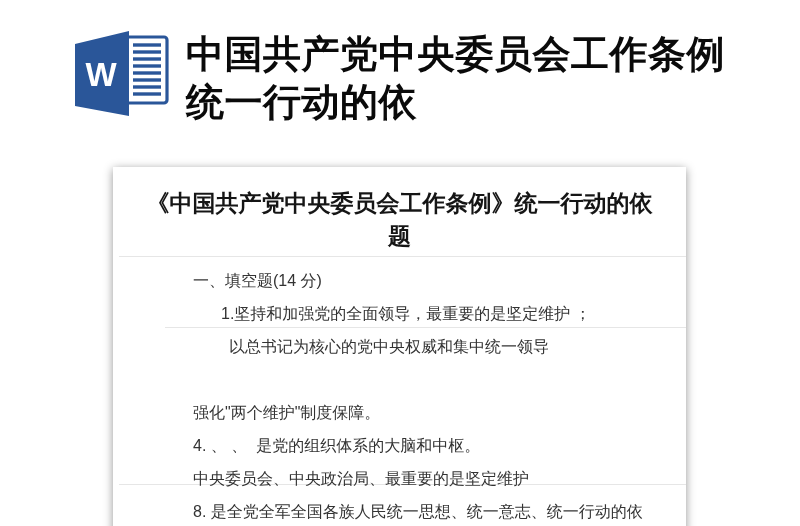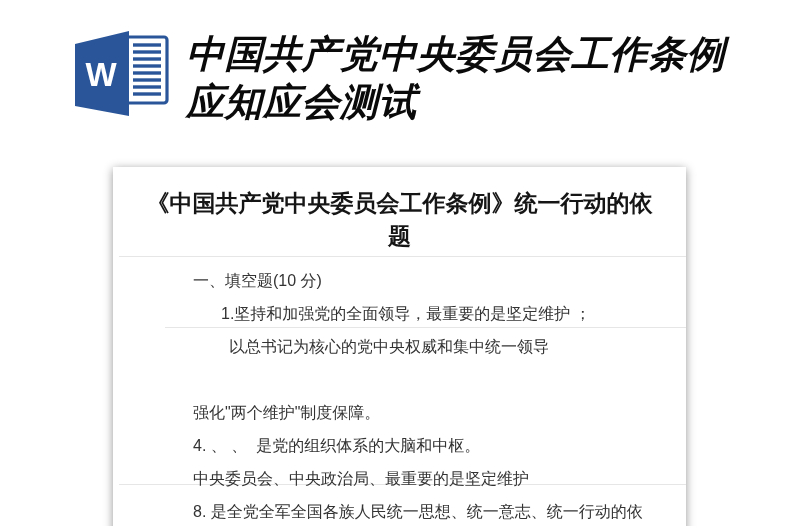--- a/index.html
+++ b/index.html
@@ -10,21 +10,21 @@
     overflow: hidden;
     font-family: "Liberation Sans", sans-serif;
   }
 
   
   .header { position: absolute; left: 0; top: 0; width: 800px; height: 150px; background: #ffffff; }
   .word-icon { position: absolute; left: 74px; top: 26px; width: 96px; height: 94px; }
   .header-title {
     position: absolute; left: 186px; top: 30px; width: 580px;
     font-size: 38px; font-weight: 700; color: #0a0a0a;
-    line-height: 48px; letter-spacing: 0.5px; font-style: italic;
+    line-height: 48px; letter-spacing: 0.5px;
   }
   .header-title .t-line { white-space: pre; }
 
   
   .doc-page {
     position: absolute; left: 113px; top: 167px; width: 573px; height: 380px;
     background: #ffffff;
     box-shadow: 0 2px 9px rgba(0,0,0,0.42);
   }
   .doc-title {
@@ -77,36 +77,36 @@
         <line x1="59" y1="68" x2="87" y2="68"></line>
       </g>
 
       <polygon points="1,18 55,5 55,90 1,80" fill="#2a5699"></polygon>
       <text x="27" y="60" text-anchor="middle" font-size="33" font-weight="bold" font-family="Liberation Sans, sans-serif" fill="#ffffff">W</text>
     </svg>
   </div>
 
   <div class="header-title">
     <div class="t-line">中国共产党中央委员会工作条例</div>
-    <div class="t-line">应知应会测试</div>
+    <div class="t-line">统一行动的依</div>
   </div>
 </div>
 
 <div class="doc-page">
 
   <div class="doc-title">
     <div class="t-line">《中国共产党中央委员会工作条例》统一行动的依</div>
     <div class="t-line">题</div>
   </div>
 
   <div class="sep sep-1"></div>
   <div class="sep sep-2"></div>
   <div class="sep sep-3"></div>
 
-  <div class="doc-line line-heading">一、填空题(10 分)</div>
+  <div class="doc-line line-heading">一、填空题(14 分)</div>
 
   <div class="doc-line line-0">1.坚持和加强党的全面领导，最重要的是坚定维护 ；</div>
   <div class="doc-line line-1">以总书记为核心的党中央权威和集中统一领导</div>
   <div class="doc-line line-3">强化"两个维护"制度保障。</div>
   <div class="doc-line line-4">4. 、 、  是党的组织体系的大脑和中枢。</div>
   <div class="doc-line line-5">中央委员会、中央政治局、最重要的是坚定维护</div>
   <div class="doc-line line-6">8. 是全党全军全国各族人民统一思想、统一意志、统一行动的依</div>
 </div>
 
 </body></html>

